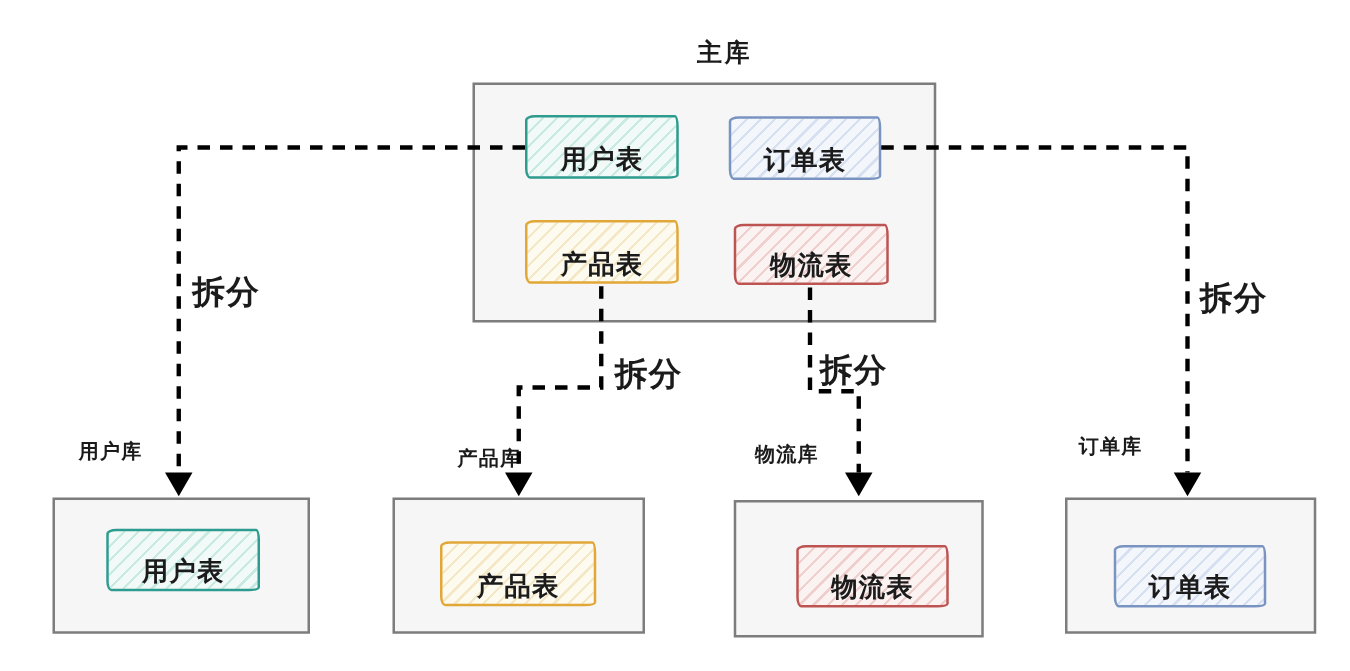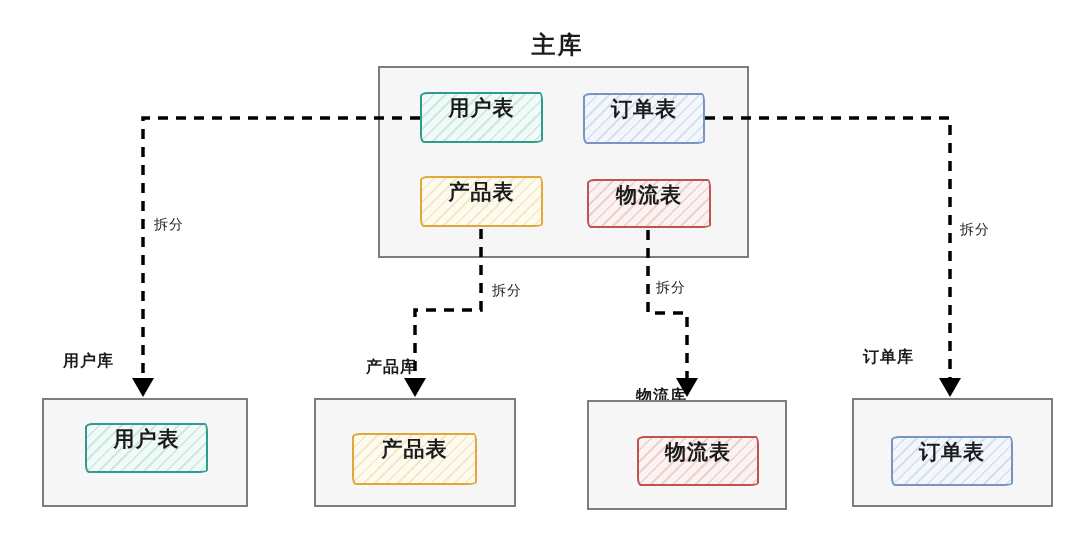--- a/index.html
+++ b/index.html
@@ -23,44 +23,44 @@
   }
   
   .table-box{
     position:absolute;
     box-sizing:border-box;
     border:2.5px solid var(--bd,#333);
     background:repeating-linear-gradient(135deg,
       var(--ht,#ddd) 0px, var(--ht,#ddd) 1.8px,
       var(--fl,#fff) 1.8px, var(--fl,#fff) 8px);
     border-radius:8px 3px 9px 4px / 4px 9px 3px 8px;
-    display:flex;align-items:flex-start;justify-content:center;
+    display:flex;align-items:flex-end;justify-content:center;
     font-size:21px;font-weight:600;
     color:var(--txt,#1b1b1b);
     letter-spacing:1px;
   }
   .diagram-label{
     position:absolute;
     font-size:16px;font-weight:600;
     color:var(--txt,#1b1b1b);
     letter-spacing:1px;
     white-space:nowrap;
   }
   .split-label{
     position:absolute;
-    font-size:14px;font-weight:400;
+    font-size:26px;font-weight:700;
     color:var(--txt,#1b1b1b);
     letter-spacing:1px;
     white-space:nowrap;
   }
   .master-title{
     position:absolute;
-    left:372px;top:29px;width:371px;
+    left:394px;top:29px;width:371px;
     text-align:center;
-    font-size:24px;font-weight:600;
+    font-size:20px;font-weight:600;
     letter-spacing:2px;
     color:var(--txt,#1b1b1b);
   }
   #arrows{
     position:absolute;left:0;top:0;
     pointer-events:none;
     color:var(--arrow,#000);
     z-index:5;
   }
 </style>
@@ -86,21 +86,21 @@
     <span>物流表</span>
   </div>
 
   <div class="split-label" style="left:154px;top:216px;">拆分</div>
   <div class="split-label" style="left:492px;top:282px;">拆分</div>
   <div class="split-label" style="left:656px;top:279px;">拆分</div>
   <div class="split-label" style="left:960px;top:221px;">拆分</div>
 
   <div class="diagram-label" style="left:63px;top:351px;">用户库</div>
   <div class="diagram-label" style="left:330px;top:357px;margin-left:36px;">产品库</div>
-  <div class="diagram-label" style="left:636px;top:354px;margin-top:32px;">物流库</div>
+  <div class="diagram-label" style="left:604px;top:354px;">物流库</div>
   <div class="diagram-label" style="left:863px;top:347px;text-align:center;">订单库</div>
 
   <div class="container-box" style="left:42px;top:398px;width:206px;height:109px;"></div>
   <div class="table-box" style="left: 85px; top: 423px; width: 123px; height: 50px; --bd: #2d9c8f; --fl: #f2faf8; --ht: #c9e9e3;">
     <span>用户表</span>
   </div>
 
   <div class="container-box" style="left:314px;top:398px;width:202px;height:109px;"></div>
   <div class="table-box" style="left: 352px; top: 433px; width: 125px; height: 52px; --bd: #e2a837; --fl: #fdfaf0; --ht: #f5e8c6;">
     <span>产品表</span>

